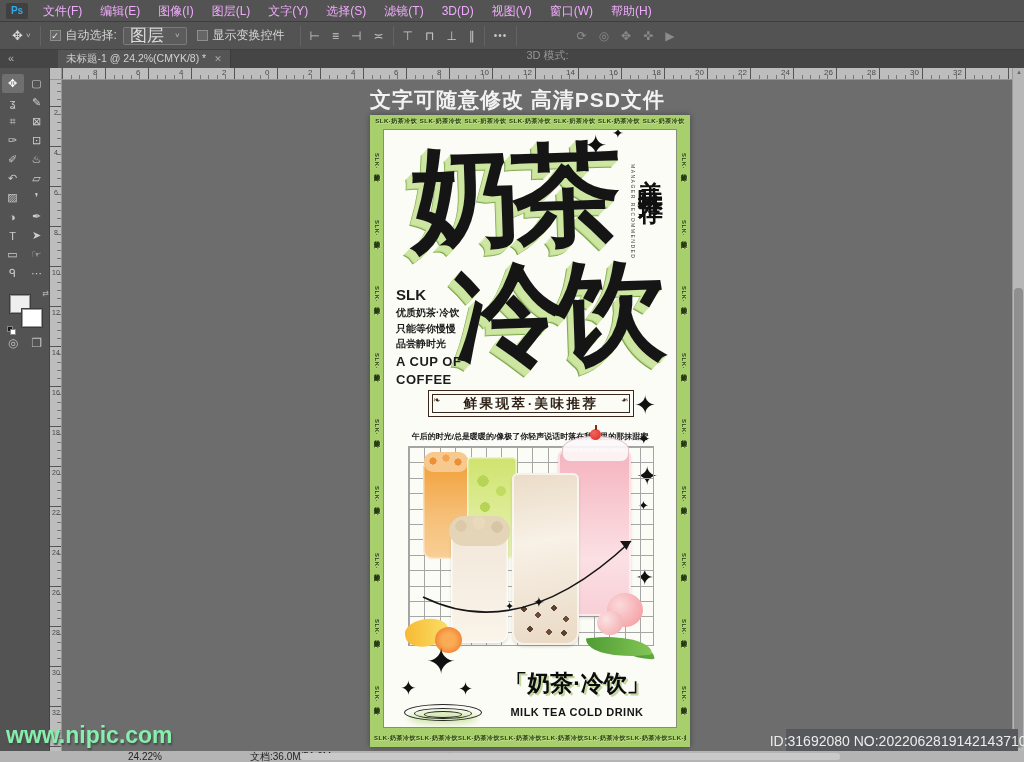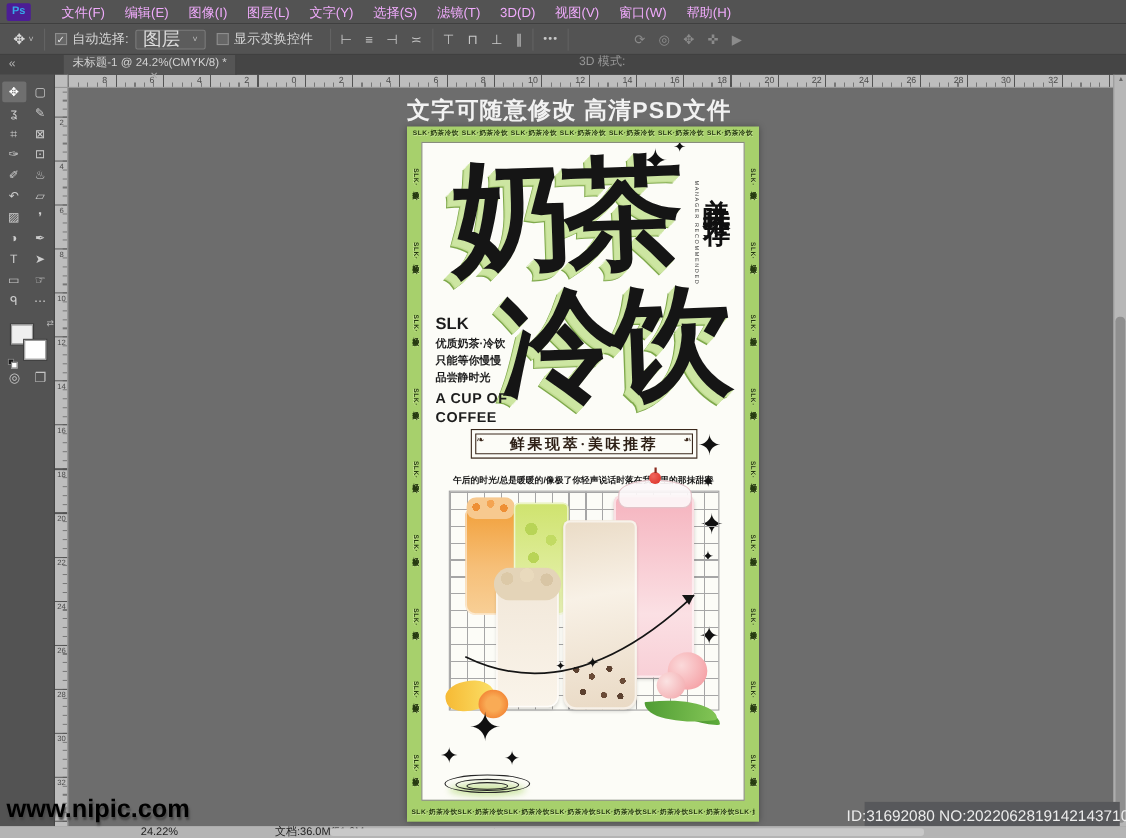--- a/index.html
+++ b/index.html
@@ -1,21 +1,21 @@
 <!DOCTYPE html>
 <html><head>
 <meta charset="utf-8">
 <style>
   html,body{margin:0;padding:0;background:#2a2a2a;}
   *{box-sizing:border-box;font-family:"Liberation Sans",sans-serif;}
   .app{position:relative;width:1024px;height:762px;overflow:hidden;background:#6d6d6d;user-select:none;}
 
   
   .menubar{position:absolute;left:0;top:0;width:1024px;height:22px;background:#535353;border-bottom:1px solid #3e3e3e;display:flex;align-items:center;padding-left:6px;z-index:10;}
-  .pslogo{width:22px;height:16px;background:#4c1d95;color:#35a8e8;font-size:10px;font-weight:bold;display:flex;align-items:center;justify-content:center;border-radius:2px;margin-right:19px;}
+  .pslogo{width:22px;height:16px;background:#404040;color:#35a8e8;font-size:10px;font-weight:bold;display:flex;align-items:center;justify-content:center;border-radius:2px;margin-right:6px;}
   .menus{display:flex;align-items:center;height:100%;}
   .menus .menu-item{font-size:12px;color:#f0abfc;padding:0 9px;line-height:22px;white-space:nowrap;}
 
   
   .optionsbar{position:absolute;left:0;top:22px;width:1024px;height:28px;background:#535353;border-bottom:1px solid #404040;display:flex;align-items:center;padding-left:12px;z-index:10;}
   .ob-sep{width:1px;height:20px;background:#636363;margin:0 9px;}
   .ob-glyph{font-size:13px;color:#d8d8d8;}
   .ob-caret{font-size:8px;color:#bdbdbd;margin-left:3px;}
   .checkbox{width:11px;height:11px;border:1px solid #8d8d8d;background:#666;display:flex;align-items:center;justify-content:center;font-size:9px;color:#e8e8e8;margin-right:5px;}
   .checkbox.empty{color:transparent;}
@@ -24,21 +24,21 @@
   .dropdown .dd-val{font-size:17px;color:#dcdcdc;margin-right:8px;}
   .icon-group{display:flex;align-items:center;gap:12px;}
   .icon-group .tool-icon{font-size:12px;color:#c9c9c9;}
   .ob-more{font-size:10px;color:#c9c9c9;letter-spacing:1px;}
   .ob-3d-label{font-size:11px;color:#969696;margin-right:8px;white-space:nowrap;margin-top:40px;}
   .icon-group.dim .tool-icon{color:#8b8b8b;}
 
   
   .tabbar{position:absolute;left:0;top:50px;width:1024px;height:18px;background:#454545;z-index:9;}
   .collapse{position:absolute;left:8px;top:2px;font-size:11px;color:#b5b5b5;}
-  .doctab{position:absolute;left:58px;top:0;height:18px;background:#555;display:flex;align-items:center;padding:0 8px;border-right:1px solid #3c3c3c;flex-direction:column;}
+  .doctab{position:absolute;left:58px;top:0;height:18px;background:#555;display:flex;align-items:center;padding:0 8px;border-right:1px solid #3c3c3c;}
   .doctab .tab-title{font-size:10.5px;color:#d2d2d2;white-space:nowrap;}
   .doctab .tab-close{font-size:9px;color:#a8a8a8;margin-left:8px;}
 
   
   .hruler{position:absolute;left:62px;top:68px;width:952px;height:12px;background:#bdbdbd;border-bottom:1px solid #969696;overflow:hidden;z-index:8;
     background-image:repeating-linear-gradient(to right,rgba(80,80,80,.65) 0 1px,transparent 1px 8.6px),repeating-linear-gradient(to right,rgba(60,60,60,.8) 0 1px,transparent 1px 43px);
     background-size:100% 4px,100% 12px;background-position:0 100%,0 0;background-repeat:repeat-x;}
   .hruler-nums{position:absolute;left:-14px;top:0;display:flex;}
   .hruler-nums .rnum{width:43px;font-size:8px;color:#4a4a4a;line-height:10px;padding-left:2px;}
   .corner{position:absolute;left:50px;top:68px;width:12px;height:12px;background:#bdbdbd;border-right:1px solid #969696;border-bottom:1px solid #969696;z-index:9;}
@@ -148,21 +148,21 @@
   .rp2{left:14px;top:56px;width:58px;height:11px;}
   .rp3{left:24px;top:59px;width:38px;height:7px;}
 
   .footer-right{position:absolute;right:10px;top:538px;width:178px;text-align:center;}
   .footer-right .ftitle{font-size:23px;font-weight:900;color:#0c0c0c;letter-spacing:0px;white-space:nowrap;text-shadow:2px 2px 0 #c2d89e;}
   .footer-right .fen{font-size:11px;font-weight:800;color:#141414;margin-top:7px;letter-spacing:.5px;white-space:nowrap;}
 
   
   .watermark{position:absolute;left:6px;top:722px;display:flex;align-items:baseline;gap:7px;z-index:40;}
   .wm-cn{font-size:27px;font-weight:900;color:#fbfbfb;text-shadow:2px 2px 2px #3c3c3c,-1px -1px 0 #9a9a9a;letter-spacing:2px;}
-  .wm-url{font-size:23px;font-weight:bold;color:#000000;text-shadow:1px 2px 2px #474747;}
+  .wm-url{font-size:23px;font-weight:bold;color:#86efac;text-shadow:1px 2px 2px #474747;}
   .idbar{position:absolute;left:786px;top:729px;width:232px;height:24px;background:#57585b;display:flex;align-items:center;justify-content:center;z-index:20;}
   .idbar span{font-size:14px;color:#ececec;white-space:nowrap;}
 
   
   .vscroll{position:absolute;right:0;top:68px;width:12px;height:683px;background:#b7b7b7;border-left:1px solid #9a9a9a;z-index:15;}
   .vscroll .arr{position:absolute;left:0;top:0;width:12px;text-align:center;font-size:7px;color:#666;}
   .vthumb{position:absolute;left:1px;top:220px;width:9px;height:460px;background:#8f8f8f;border-radius:4px;}
   .statusbar{position:absolute;left:0;top:751px;width:1024px;height:11px;background:#b4b4b4;z-index:30;overflow:hidden;}
   .sb-zoom{position:absolute;left:128px;top:0;font-size:10px;color:#222;line-height:12px;}
   .sb-doc{position:absolute;left:250px;top:0;font-size:10px;color:#222;line-height:12px;}
@@ -432,20 +432,24 @@
         <div class="footer-left">
           <span class="sparkle fl-star-a">✦</span>
           <span class="sparkle fl-star-b">✦</span>
           <span class="sparkle fl-star-c">✦</span>
           <div class="rp-glow"></div>
           <div class="ripple rp1"></div>
           <div class="ripple rp2"></div>
           <div class="ripple rp3"></div>
         </div>
 
+        <div class="footer-right">
+          <div class="ftitle">「奶茶·冷饮」</div>
+          <div class="fen">MILK TEA COLD DRINK</div>
+        </div>
       </div>
     </div>
   </div>
 
   <div class="watermark">
     <span class="wm-url">www.nipic.com</span>
   </div>
   <div class="idbar">
     <span>ID:31692080 NO:20220628191421437109</span>
   </div>

